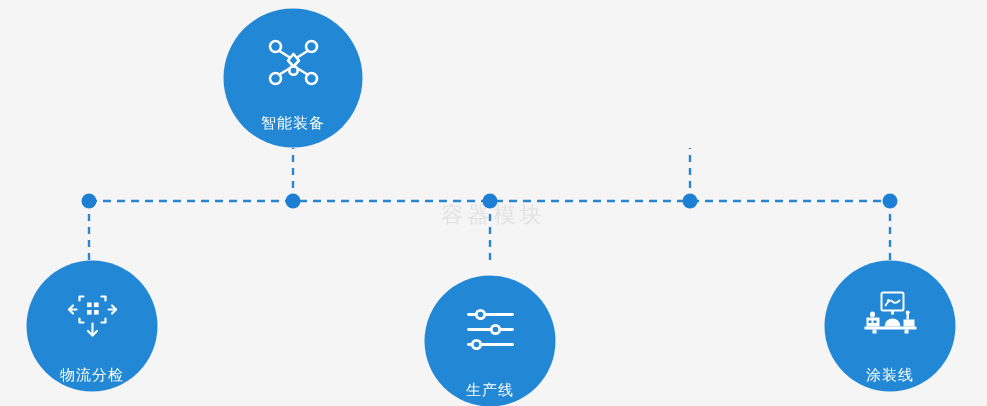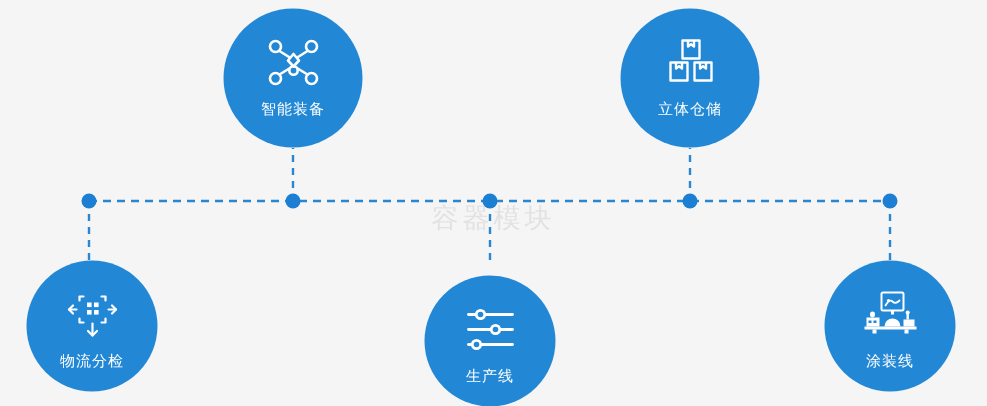--- a/index.html
+++ b/index.html
@@ -20,21 +20,21 @@
     background: #f5f5f5;
   }
 
   
   .watermark {
     position: absolute;
     left: 0;
     top: 200px;
     width: 987px;
     text-align: center;
-    font-size: 27px;
+    font-size: 22px;
     letter-spacing: 4px;
     color: #e2e2e2;
     font-weight: 400;
     user-select: none;
     z-index: 1;
   }
 
   
   .svg-layer {
     position: absolute;
@@ -74,21 +74,21 @@
     width: 58px;
     height: 56px;
     display: flex;
     align-items: center;
     justify-content: center;
   }
   .bubble-icon svg {
     display: block;
   }
   .bubble-label {
-    margin-top: 9px;
+    margin-top: 23px;
     color: #ffffff;
     font-size: 15px;
     letter-spacing: 1px;
     white-space: nowrap;
     font-weight: 400;
   }
 </style>
 </head>
 <body>
 
@@ -125,33 +125,20 @@
         <path d="M26 16.5 L20.5 23 L26 29 L31.5 23 Z"></path>
         <line x1="12" y1="13.5" x2="21.5" y2="19.5"></line>
         <line x1="40" y1="13.5" x2="30.5" y2="19.5"></line>
         <line x1="12" y1="37" x2="21.8" y2="31"></line>
         <line x1="40" y1="37" x2="30.2" y2="31"></line>
       </svg>
     </div>
     <div class="bubble-label">智能装备</div>
   </div>
 
-  <div class="bubble" style="left:690px; top:78px; width:139px; height:139px;">
-    <div class="bubble-icon">
-      <svg width="52" height="50" viewBox="0 0 52 50" fill="none" stroke="#ffffff" stroke-width="2.4" stroke-linejoin="round">
-        <rect x="18" y="3" width="17" height="18"></rect>
-        <path d="M23.5 3 v6 l3-2.3 l3 2.3 V3"></path>
-        <rect x="6" y="25" width="17" height="18"></rect>
-        <path d="M11.5 25 v6 l3-2.3 l3 2.3 V25"></path>
-        <rect x="30" y="25" width="17" height="18"></rect>
-        <path d="M35.5 25 v6 l3-2.3 l3 2.3 V25"></path>
-      </svg>
-    </div>
-    <div class="bubble-label">立体仓储</div>
-  </div>
 
   <div class="bubble" style="left:92px; top:326px; width:131px; height:131px;text-align:right;">
     <div class="bubble-icon">
       <svg width="54" height="50" viewBox="0 0 54 50" fill="none" stroke="#ffffff" stroke-width="2.2" stroke-linecap="round" stroke-linejoin="round">
 
         <path d="M18 7 h-4 v4"></path>
         <path d="M36 7 h4 v4"></path>
         <path d="M18 33 h-4 v-4"></path>
         <path d="M36 33 h4 v-4"></path>
 

